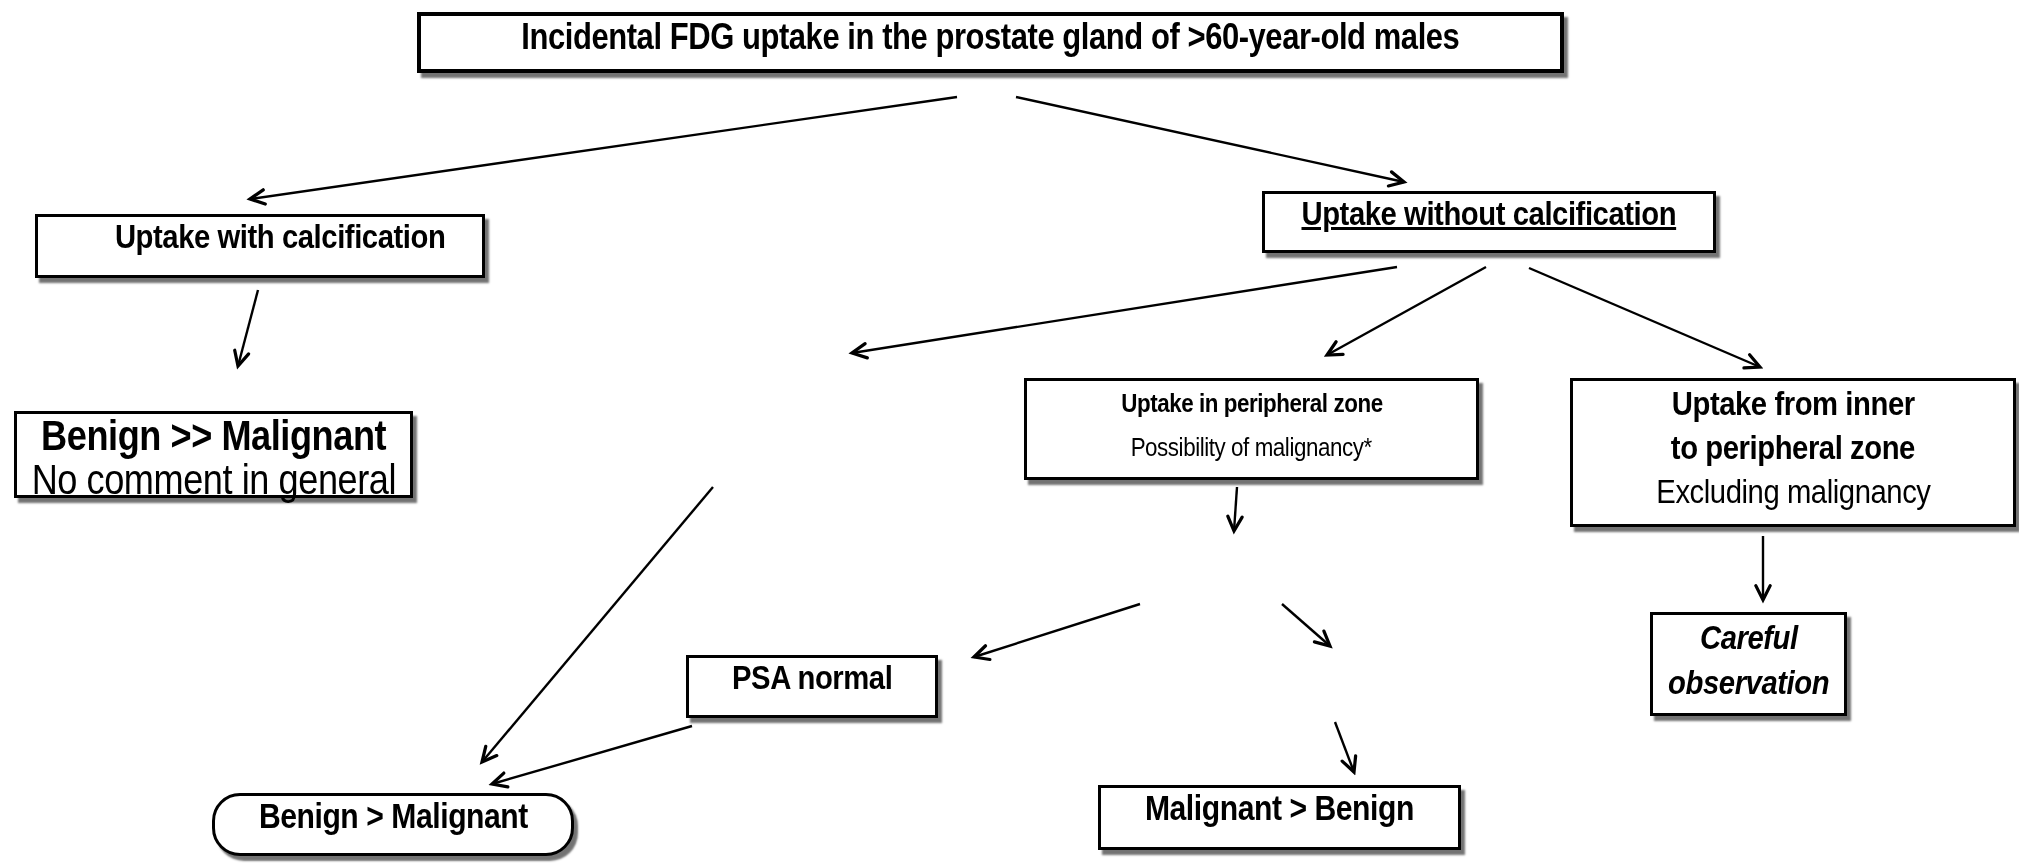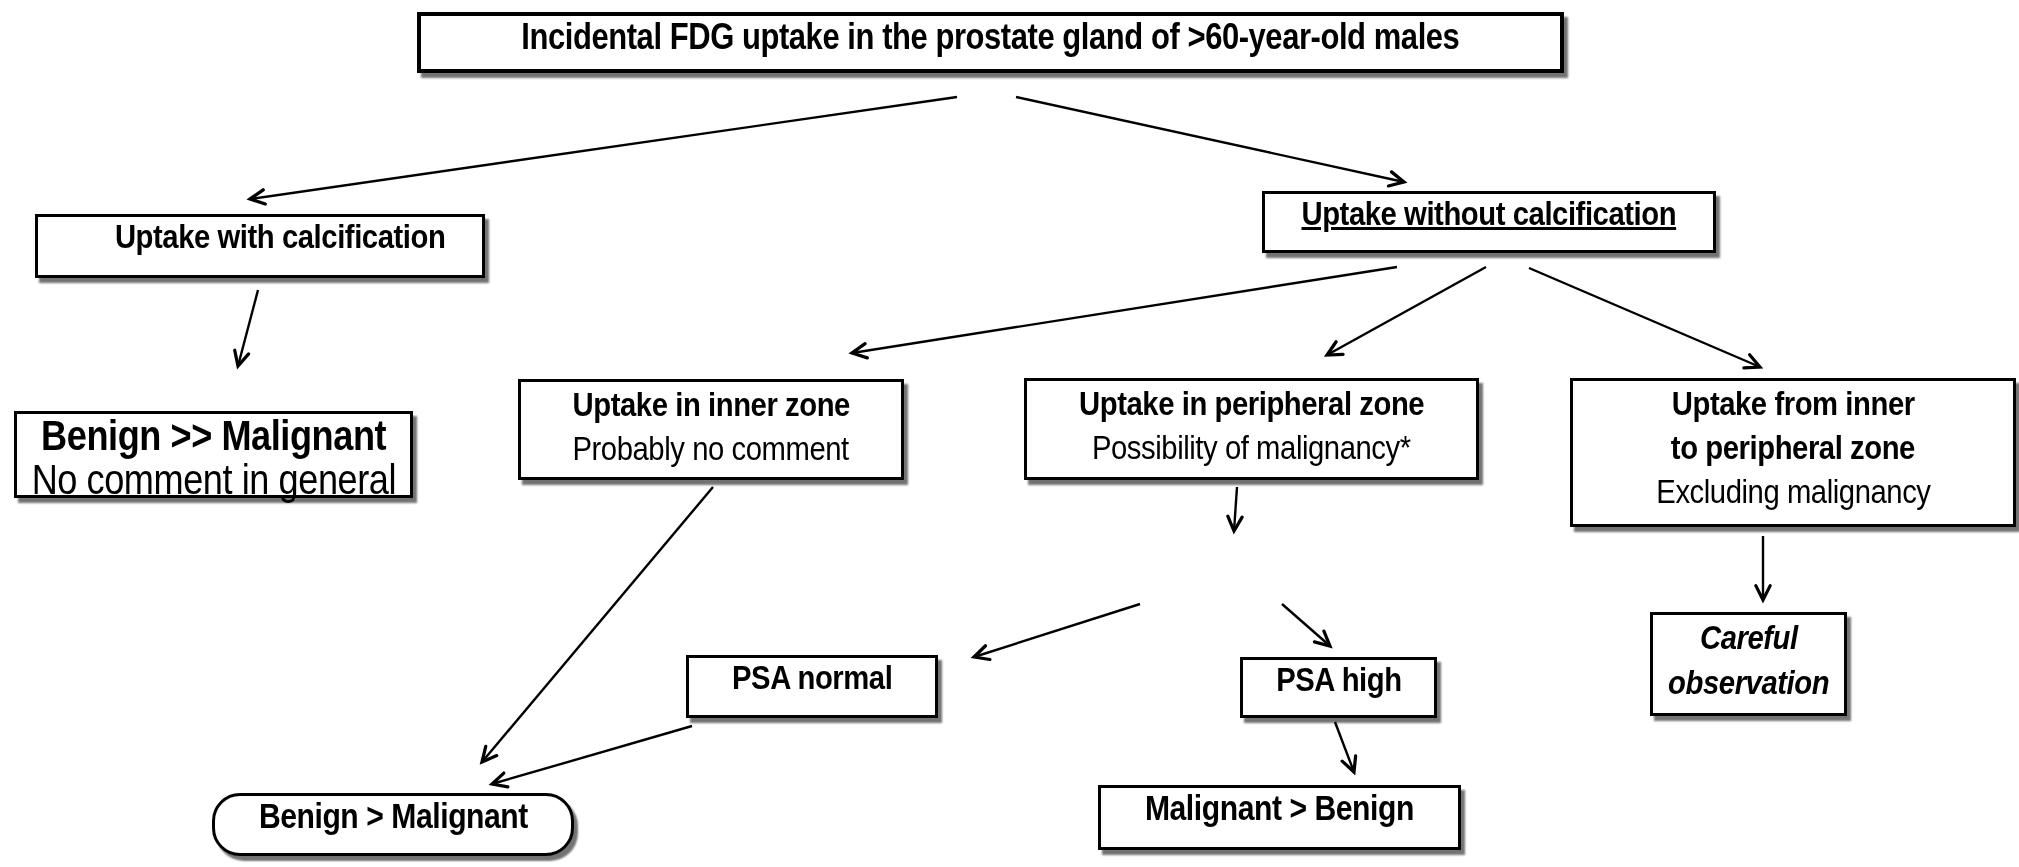--- a/index.html
+++ b/index.html
@@ -20,21 +20,21 @@
     text-align:center;
   }
   .txt{display:inline-block;transform:scaleX(0.86);white-space:nowrap;letter-spacing:-0.5px;}
   .bold{font-weight:bold;}
 
   .b-root       {left:417px;  top:12px;  width:1147px; height:61px;  font-size:36px; border-width:4px;}
   .b-withcalc   {left:35px;   top:214px; width:450px;  height:64px;  font-size:34px;padding-left:41px;}
   .b-withoutcalc{left:1262px; top:191px; width:454px;  height:62px;  font-size:34px;text-decoration:underline;}
   .b-benigngg   {left:14px;   top:379px; width:399px;  height:87px; font-size:42px; line-height:44px;margin-top:32px;}
   .b-inner      {left:518px;  top:379px; width:386px;  height:101px; font-size:34px; line-height:44px;}
-  .b-peri       {left:1024px; top:378px; width:455px;  height:102px; font-size:34px; line-height:44px;}
+  .b-peri       {left:1024px; top:378px; width:455px;  height:102px; font-size:26px; line-height:44px;}
   .b-innerperi  {left:1570px; top:378px; width:446px;  height:149px; font-size:34px; line-height:44px;}
   .b-psameas    {left:1017px; top:538px; width:349px;  height:62px;  font-size:34px;}
   .b-careful    {left:1650px; top:612px; width:197px;  height:104px; font-size:34px; line-height:45px;font-style:italic;}
   .b-psanormal  {left:686px;  top:655px; width:252px;  height:63px;  font-size:34px;}
   .b-psahigh    {left:1240px; top:657px; width:197px;  height:61px;  font-size:34px;}
   .b-benigng    {left:212px;  top:793px; width:362px;  height:63px;  font-size:35px;border-radius:28px;}
   .b-malig     {left:1098px; top:785px; width:363px;  height:65px;  font-size:35px;}
 </style>
 </head>
 <body>
@@ -74,24 +74,20 @@
 
   <div class="node b-withoutcalc">
     <span class="txt bold">Uptake without calcification</span>
   </div>
 
   <div class="node b-benigngg">
     <span class="txt bold">Benign &gt;&gt; Malignant</span>
     <span class="txt">No comment in general</span>
   </div>
 
-  <div class="node b-inner">
-    <span class="txt bold">Uptake in inner zone</span>
-    <span class="txt">Probably no comment</span>
-  </div>
 
   <div class="node b-peri">
     <span class="txt bold">Uptake in peripheral zone</span>
     <span class="txt">Possibility of malignancy*</span>
   </div>
 
   <div class="node b-innerperi">
     <span class="txt bold">Uptake from inner</span>
     <span class="txt bold">to peripheral zone</span>
     <span class="txt">Excluding malignancy</span>
@@ -100,23 +96,20 @@
 
   <div class="node b-careful">
     <span class="txt bold">Careful</span>
     <span class="txt bold">observation</span>
   </div>
 
   <div class="node b-psanormal">
     <span class="txt bold">PSA normal</span>
   </div>
 
-  <div class="node b-psahigh">
-    <span class="txt bold">PSA high</span>
-  </div>
 
   <div class="node b-benigng">
     <span class="txt bold">Benign &gt; Malignant</span>
   </div>
 
   <div class="node b-malig">
     <span class="txt bold">Malignant &gt; Benign</span>
   </div>
 
 </div>

